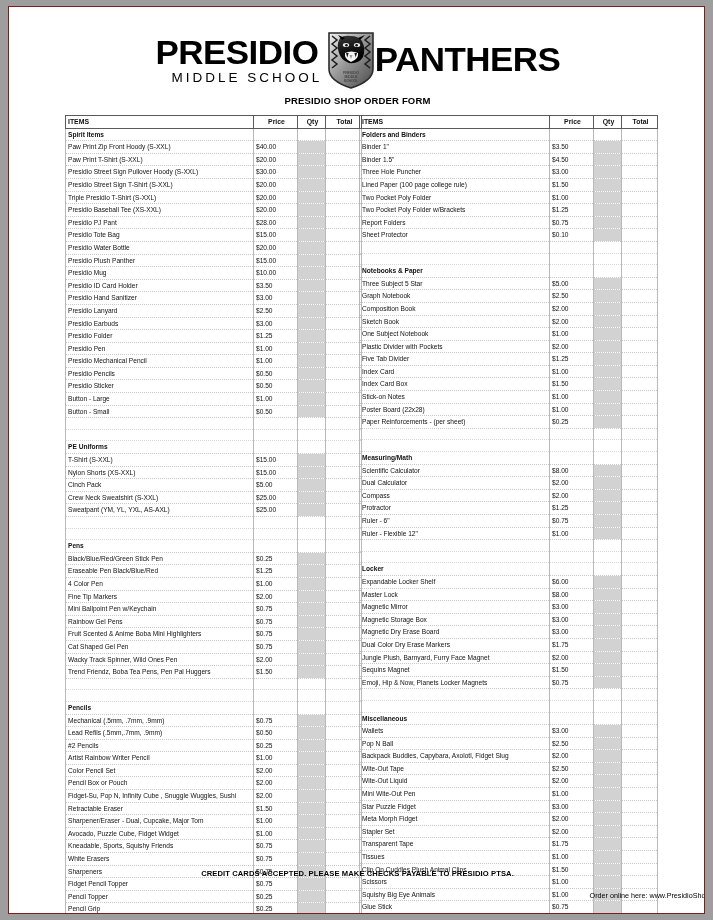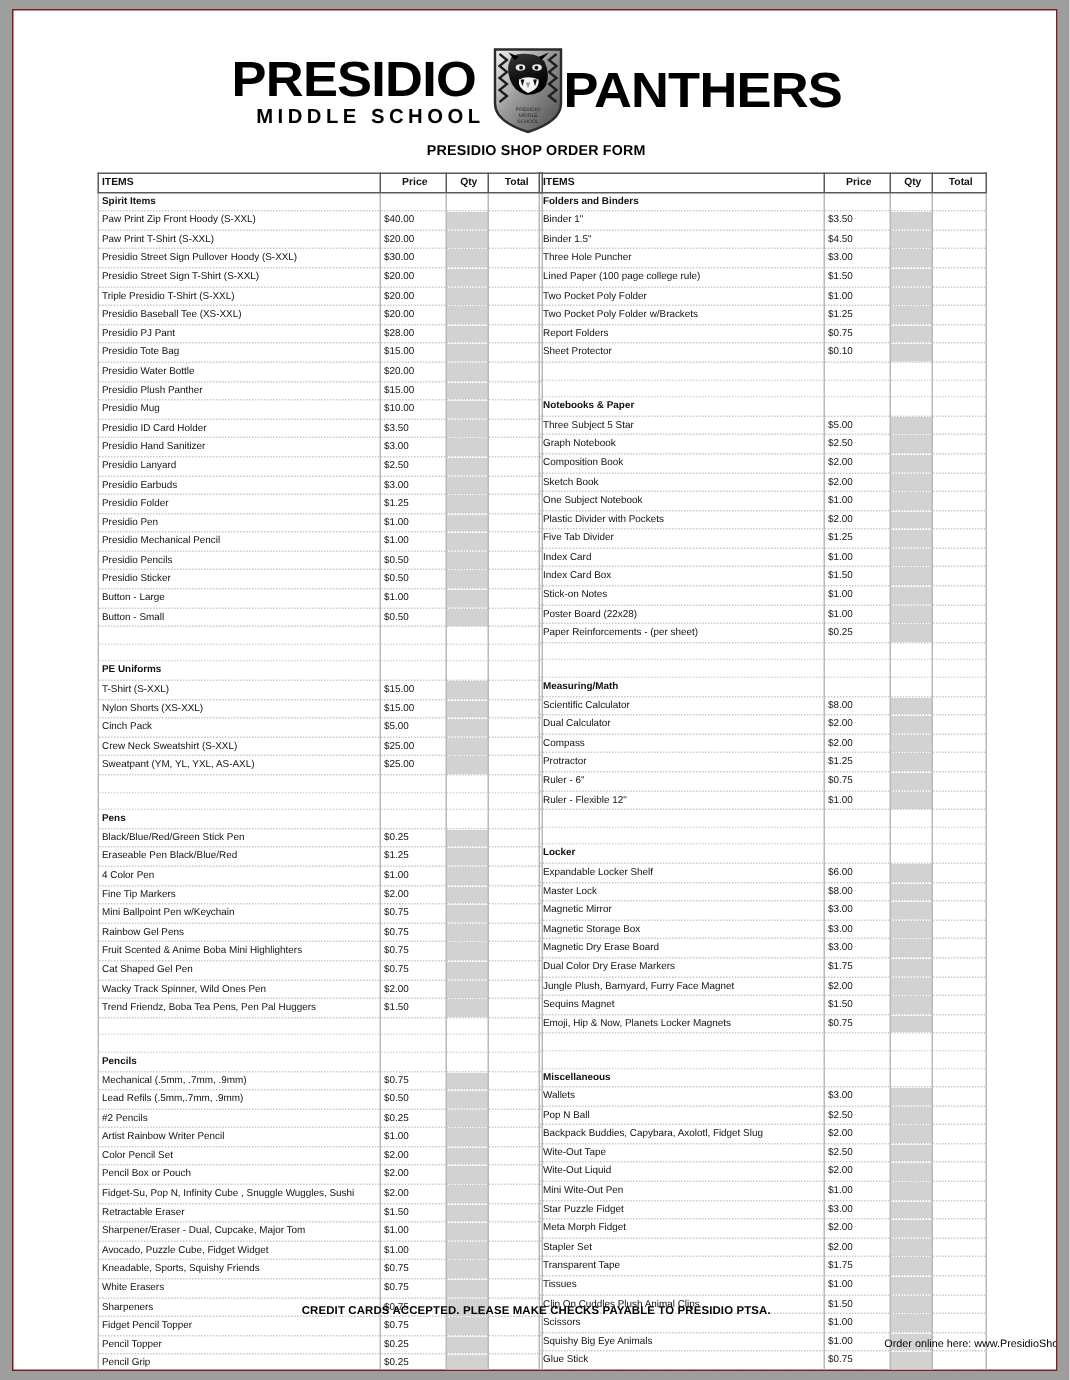--- a/index.html
+++ b/index.html
@@ -27,21 +27,21 @@
     font-family:"Liberation Sans",sans-serif;
     font-weight:bold;
     font-size:33px;
     letter-spacing:-0.5px;
     line-height:34px;
     color:#000;
     transform:scaleX(1.06);
   }
   .wordwrap{display:flex;flex-direction:column;align-items:flex-start;}
   .sub{
-    font-weight:bold;font-size:13.5px;letter-spacing:3.0px;
+    font-weight:normal;font-size:13.5px;letter-spacing:3.0px;
     color:#000;line-height:14px;margin-top:1px;margin-left:12px;
   }
   .logo{
     width:56px;height:58px;margin:0 1px 0 1px;
     position:relative;flex:none;
   }
   .logo svg{display:block;}
   .formtitle{
     position:absolute;left:0;top:88px;width:697px;
     text-align:center;font-weight:bold;font-size:9.5px;

